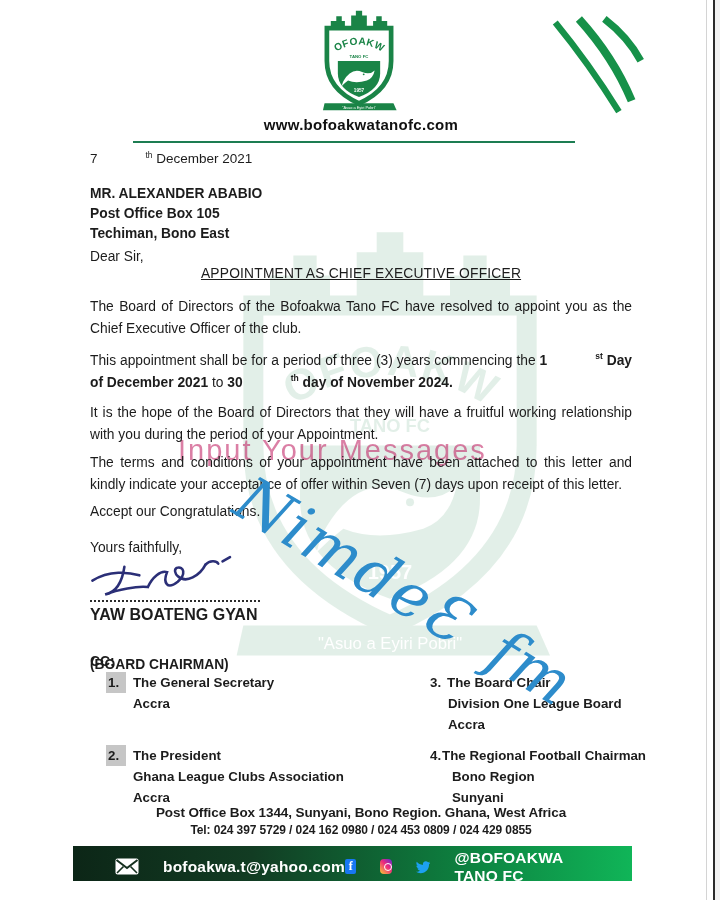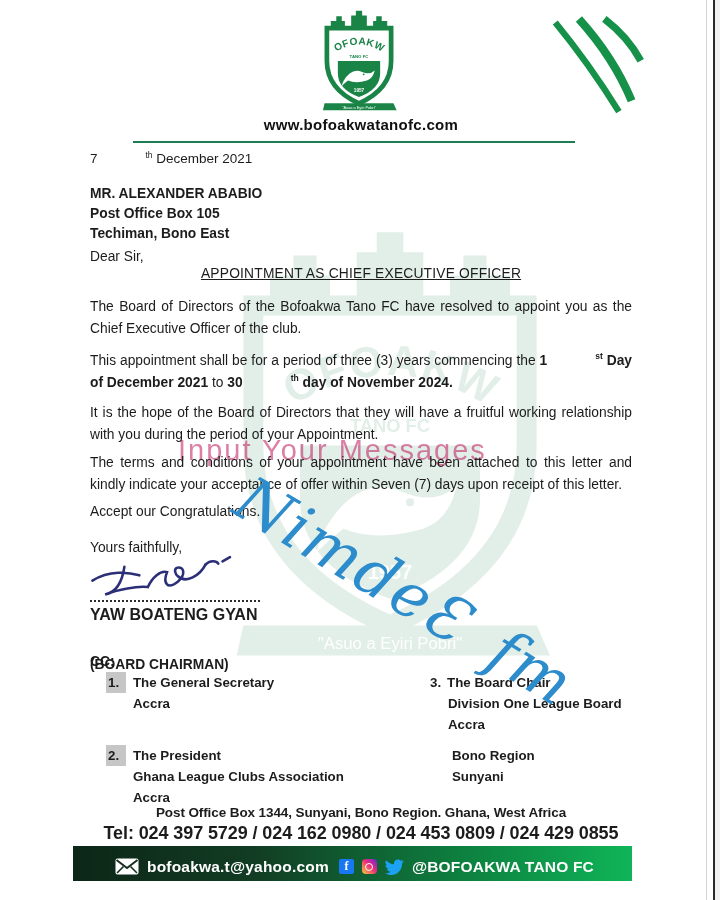--- a/index.html
+++ b/index.html
@@ -37,26 +37,26 @@
   .cc-item .num.hl{background:#c6c6c6;padding:0 3px 0 2px;min-width:15px;}
   .cc-item .rest{margin-left:27px;}
   .cc-item.c2 .num{min-width:0;margin-right:6px;}
   .cc-item.c2 .rest{margin-left:18px;}
   .cc-item.tight .num{margin-right:1px;}
   .cc-item.tight .rest{margin-left:22px;}
   
   .f-address{left:90px;top:805px;width:542px;text-align:center;font-weight:bold;
              font-size:13.5px;letter-spacing:-.1px;}
   .f-tel{left:90px;top:823px;width:542px;text-align:center;font-weight:bold;
-         font-size:18px;letter-spacing:-.1px;}
+         font-size:12px;letter-spacing:-.1px;}
   .greenbar{position:absolute;left:73px;top:846px;width:559px;height:35px;z-index:3;
             background:linear-gradient(90deg,#0c2617 0%,#123c23 32%,#0d8441 72%,#10b558 100%);
             display:flex;align-items:center;justify-content:space-between;
             padding:0 38px 0 42px;box-sizing:border-box;}
-  .bar-group{display:flex;align-items:center;gap:8px;margin-top:6px;}
+  .bar-group{display:flex;align-items:center;gap:24px;margin-top:6px;}
   .bar-text{color:#fff;font-weight:bold;font-size:15.5px;letter-spacing:.2px;}
   .fb-icon{width:15px;height:15px;border-radius:2px;background:#1877f2;color:#fff;
            font-weight:bold;font-size:12px;line-height:15px;text-align:center;
            font-family:"Liberation Serif",serif;}
   .ig-icon{width:15px;height:15px;border-radius:4px;position:relative;
            background:linear-gradient(45deg,#f9ce34 0%,#ee2a7b 55%,#6228d7 100%);}
   .ig-icon .lens{position:absolute;left:3.5px;top:3.5px;width:6px;height:6px;
            border:1.6px solid #fff;border-radius:50%;}
   
   .wm-crest{position:absolute;left:190px;top:212px;width:400px;height:467px;
@@ -165,20 +165,21 @@
     <div class="rest">Accra</div>
   </div>
 
   <div class="cc-item" style="left:106px;top:745px;">
     <div><span class="num hl">2.</span><span>The President</span></div>
     <div class="rest">Ghana League Clubs Association</div>
     <div class="rest">Accra</div>
   </div>
 
   <div class="cc-item c2 tight" style="left:430px;top:745px;">
+    <div><span class="num">4.</span><span>The Regional Football Chairman</span></div>
     <div class="rest">Bono Region</div>
     <div class="rest">Sunyani</div>
   </div>
 
   <div class="abs f-address">Post Office Box 1344, Sunyani, Bono Region. Ghana, West Africa</div>
   <div class="abs f-tel">Tel: 024 397 5729 / 024 162 0980 / 024 453 0809 / 024 429 0855</div>
 
   <div class="greenbar">
     <div class="bar-group">
       <svg width="24" height="17" viewBox="0 0 24 17">

